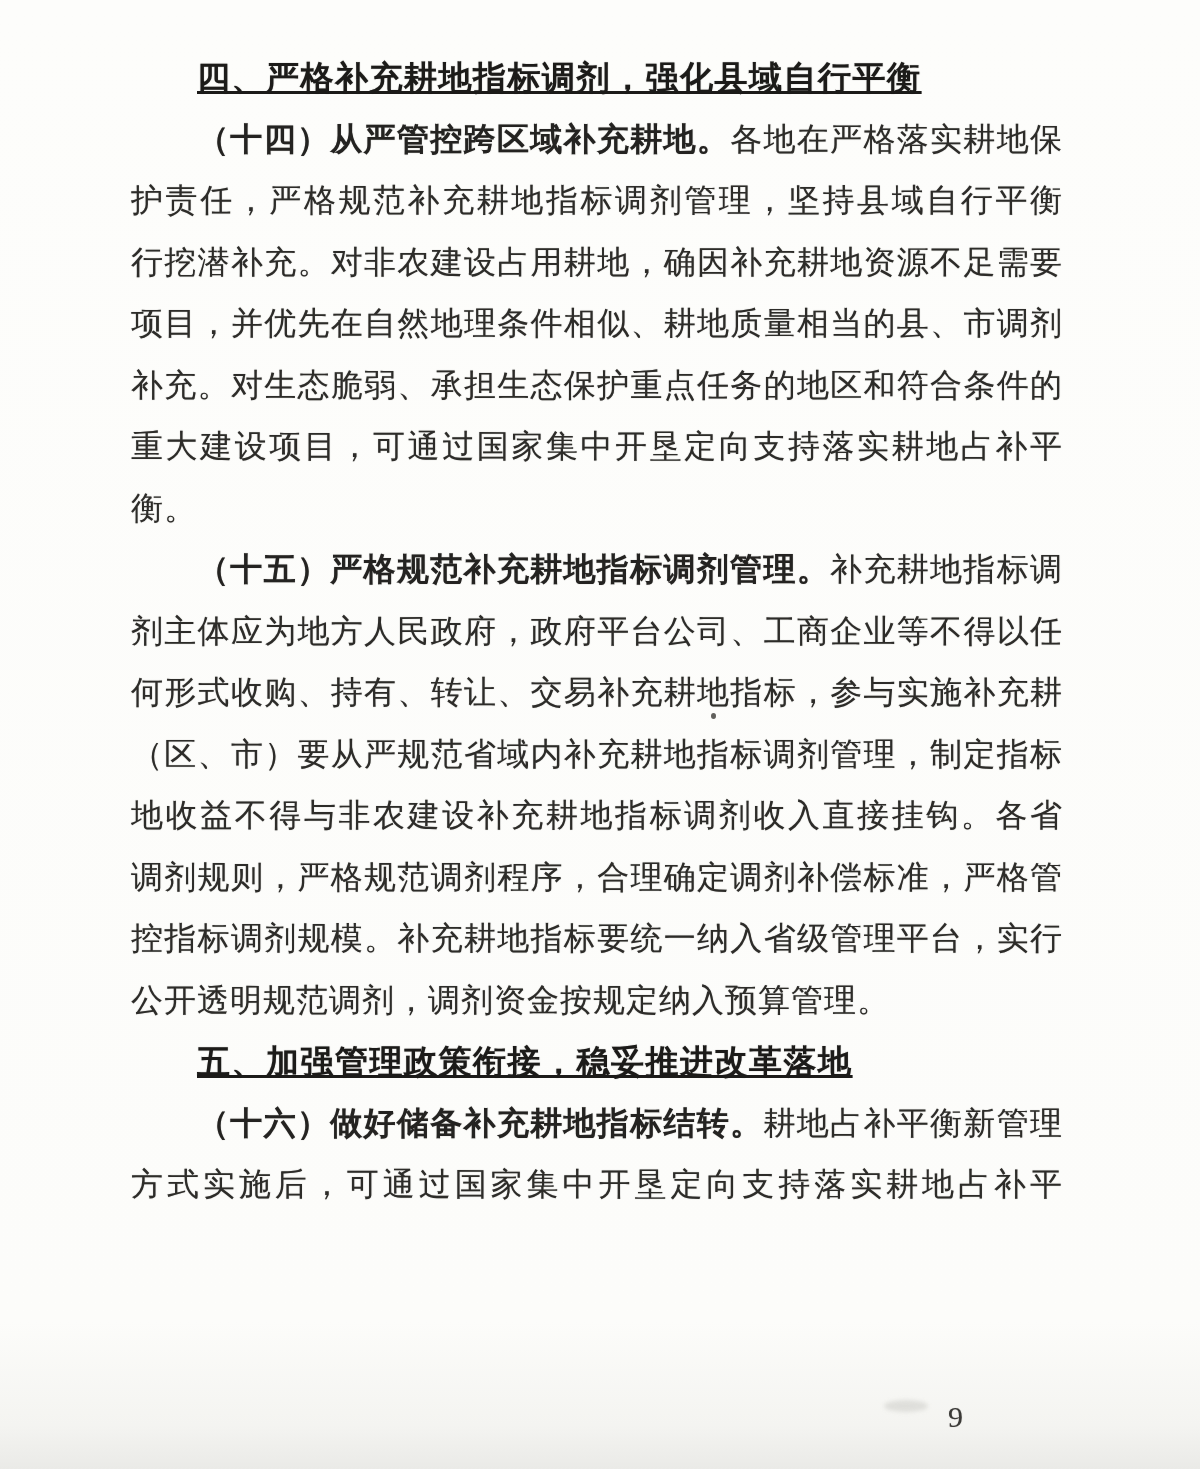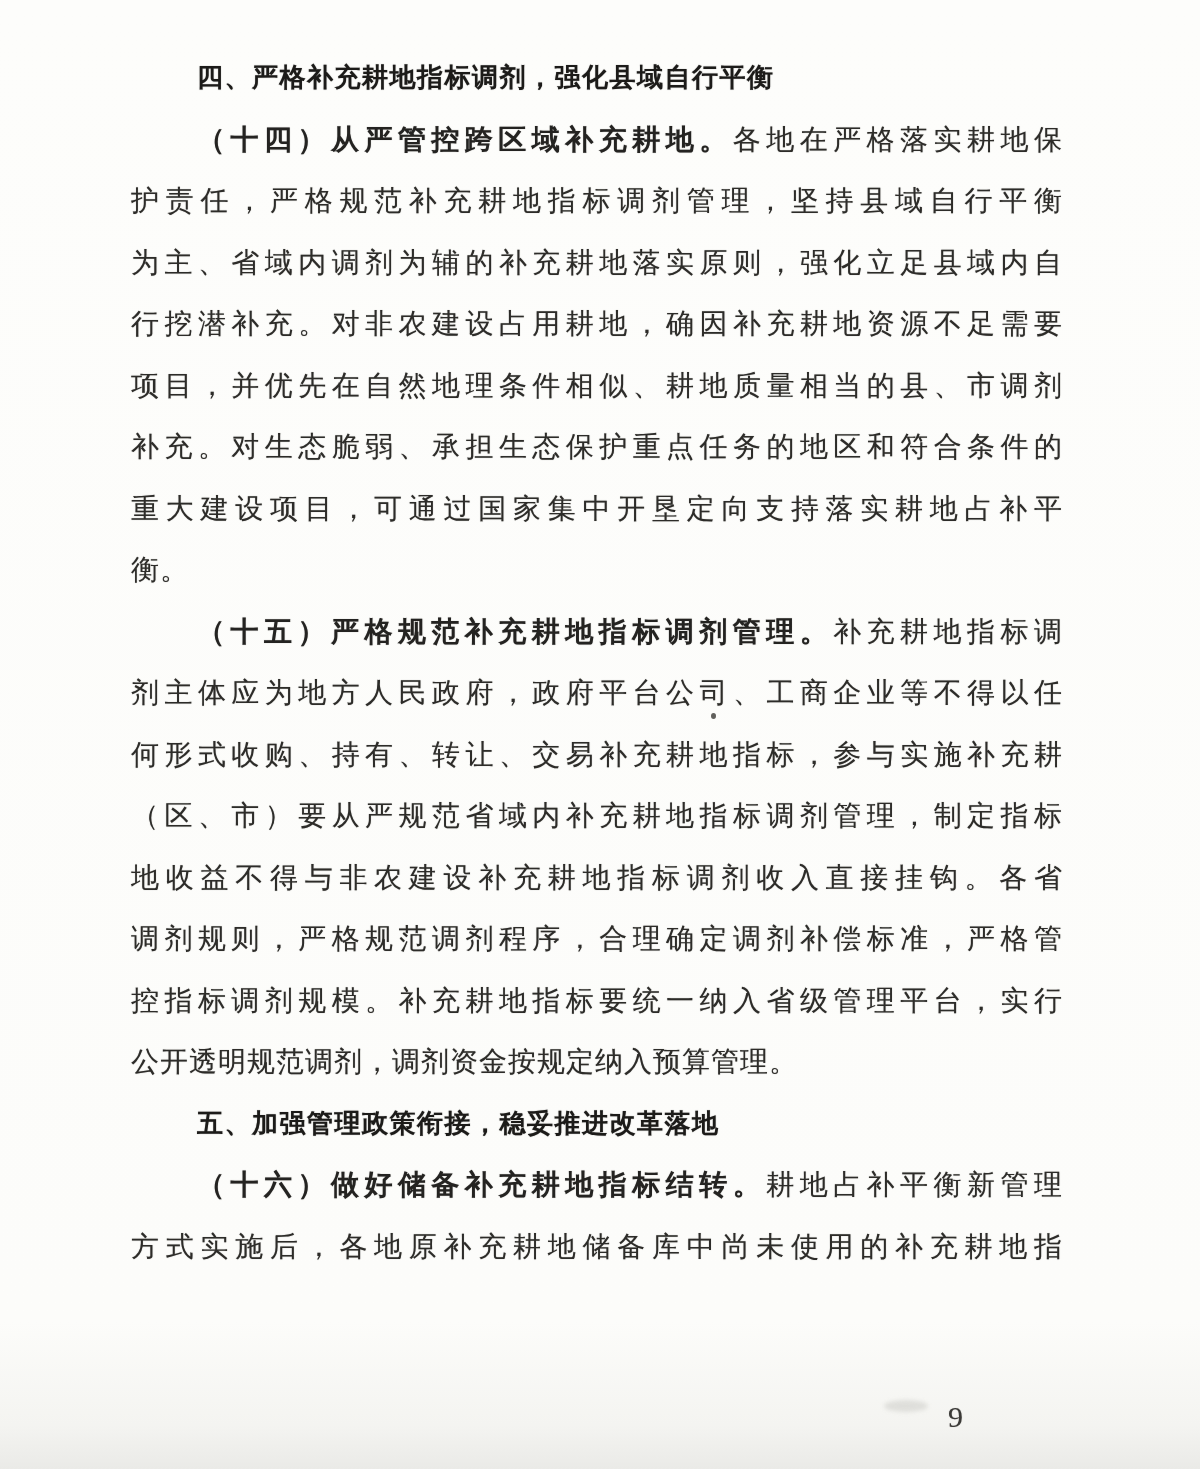--- a/index.html
+++ b/index.html
@@ -18,40 +18,41 @@
   .content {
     position: absolute;
     left: 131px;
     top: 47px;
     width: 932px;
   }
 
   .line {
     height: 61.5px;
     line-height: 61.5px;
-    font-size: 28px;
+    font-size: 32px;
     letter-spacing: 1px;
     text-shadow: 0 0 1px rgba(50, 49, 46, 0.45);
   }
 
   .justify {
     text-align: justify;
     text-align-last: justify;
   }
 
   .indent { padding-left: 66px; }
 
   .heading {
     font-family: "Liberation Sans", "DejaVu Sans", sans-serif;
     font-weight: 700;
-    font-size: 26px;
+    font-size: 33px;
     padding-left: 66px;
     color: #1c1b19;
     letter-spacing: 1.5px;
     text-shadow: 0 0 1px rgba(28, 27, 25, 0.5);
+    text-decoration: underline;
   }
 
   .lead {
     font-family: "Liberation Sans", "DejaVu Sans", sans-serif;
     font-weight: 700;
     color: #242321;
   }
 
   .endline { text-align: left; }
 
@@ -95,41 +96,40 @@
 
 <div class="page">
   <div class="content">
 
     <div class="line heading">
       <span>四、严格补充耕地指标调剂，强化县域自行平衡</span>
     </div>
 
     <div class="line justify indent"><span class="lead">（十四）从严管控跨区域补充耕地。</span><span>各地在严格落实耕地保</span></div>
     <div class="line justify"><span>护责任，严格规范补充耕地指标调剂管理，坚持县域自行平衡</span></div>
-    <div class="line justify"><span>为主、省域内调剂为辅的补充耕地落实原则，强化立足县域内自</span></div>
     <div class="line justify"><span>行挖潜补充。对非农建设占用耕地，确因补充耕地资源不足需要</span></div>
     <div class="line justify"><span>项目，并优先在自然地理条件相似、耕地质量相当的县、市调剂</span></div>
     <div class="line justify"><span>补充。对生态脆弱、承担生态保护重点任务的地区和符合条件的</span></div>
     <div class="line justify"><span>重大建设项目，可通过国家集中开垦定向支持落实耕地占补平</span></div>
     <div class="line endline"><span>衡。</span></div>
 
     <div class="line justify indent"><span class="lead">（十五）严格规范补充耕地指标调剂管理。</span><span>补充耕地指标调</span></div>
     <div class="line justify"><span>剂主体应为地方人民政府，政府平台公司、工商企业等不得以任</span></div>
     <div class="line justify"><span>何形式收购、持有、转让、交易补充耕地指标，参与实施补充耕</span></div>
     <div class="line justify"><span>（区、市）要从严规范省域内补充耕地指标调剂管理，制定指标</span></div>
     <div class="line justify"><span>地收益不得与非农建设补充耕地指标调剂收入直接挂钩。各省</span></div>
     <div class="line justify"><span>调剂规则，严格规范调剂程序，合理确定调剂补偿标准，严格管</span></div>
     <div class="line justify"><span>控指标调剂规模。补充耕地指标要统一纳入省级管理平台，实行</span></div>
     <div class="line endline"><span>公开透明规范调剂，调剂资金按规定纳入预算管理。</span></div>
 
     <div class="line heading">
       <span>五、加强管理政策衔接，稳妥推进改革落地</span>
     </div>
 
     <div class="line justify indent"><span class="lead">（十六）做好储备补充耕地指标结转。</span><span>耕地占补平衡新管理</span></div>
-    <div class="line justify"><span>方式实施后，各地原补充耕地储备库中尚未使用的补充耕地指</span></div>
+    <div class="line justify"><span>方式实施后，可通过国家集中开垦定向支持落实耕地占补平</span></div>
 
   </div>
 
   <div class="smudge"></div>
   <div class="ink-dot"></div>
   <div class="page-number">9</div>
 </div>
 
 </body></html>

